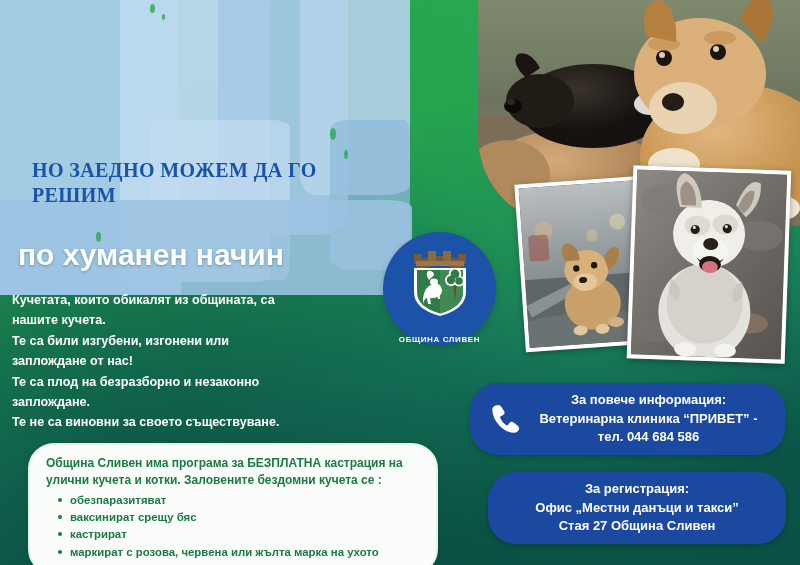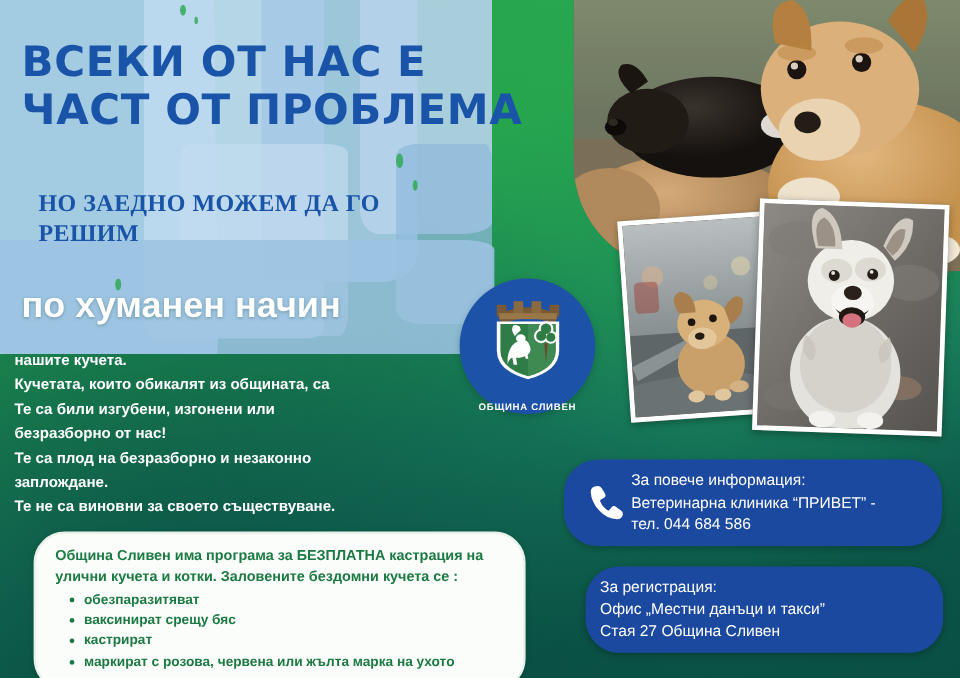--- a/index.html
+++ b/index.html
@@ -116,21 +116,21 @@
 
   
   .contact{
     position:absolute;background:#1c49a0;border-radius:28px;color:#fff;
     display:flex;align-items:center;box-sizing:border-box;
     box-shadow:0 2px 5px rgba(0,0,0,.2);
   }
   #contact-info{left:470px;top:383px;width:315px;height:72px;padding:0 14px;}
   #contact-register{left:488px;top:472px;width:298px;height:72px;padding:0 12px;
       justify-content:center;}
-  .contact-text{flex:1;text-align:left;font-size:13px;font-weight:400;line-height:1.45;}
+  .contact-text{flex:1;text-align:center;font-size:13px;font-weight:700;line-height:1.45;}
   .phone-icon{width:42px;flex:0 0 42px;display:flex;align-items:center;justify-content:center;}
 </style>
 </head>
 <body>
 
 <div id="poster">
 
   <div class="green-wash"></div>
 
   <div class="paint-layer">
@@ -278,37 +278,33 @@
       <ellipse cx="76" cy="95" rx="8" ry="6" fill="#d4727f"></ellipse>
 
       <path d="M38 108 q14 10 6 22 q-12 -6 -6 -22z" fill="#c8c4bb" opacity=".8"></path>
       <path d="M108 108 q-14 10 -6 22 q12 -6 6 -22z" fill="#c8c4bb" opacity=".8"></path>
 
       <ellipse cx="54" cy="178" rx="11" ry="7" fill="#f3f2ee"></ellipse>
       <ellipse cx="94" cy="178" rx="11" ry="7" fill="#f3f2ee"></ellipse>
     </svg>
   </div>
 
-  <div class="headline">
-    <span class="l1">ВСЕКИ ОТ НАС Е</span>
-    <span class="l2">ЧАСТ ОТ ПРОБЛЕМА</span>
-  </div>
 
   <div class="subhead">
     <span>НО ЗАЕДНО МОЖЕМ ДА ГО</span><br>
     <span>РЕШИМ</span>
   </div>
 
   <div class="tagline">по хуманен начин</div>
 
   <div class="body-copy">
+    <p>Кучетата, които обикалят из общината, са</p>
     <p>нашите кучета.</p>
-    <p>Кучетата, които обикалят из общината, са</p>
     <p>Те са били изгубени, изгонени или</p>
-    <p>безразборно от нас!</p>
+    <p>заплождане от нас!</p>
     <p>Те са плод на безразборно и незаконно</p>
     <p>заплождане.</p>
     <p>Те не са виновни за своето съществуване.</p>
   </div>
 
   <div class="logo">
     <svg width="74" height="78" viewBox="0 0 74 78">
 
       <path d="M12 22 q25 -12 50 0 l-3 8 q-22 -9 -44 0 z" fill="#7a5a34"></path>
       <rect x="11" y="14" width="8" height="10" fill="#7a5a34"></rect>

